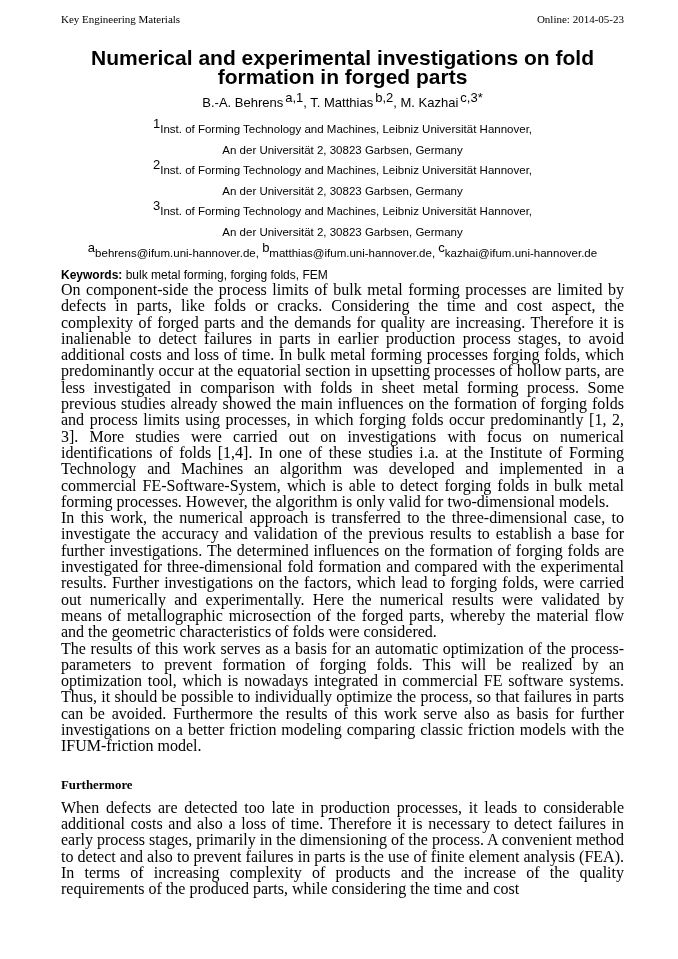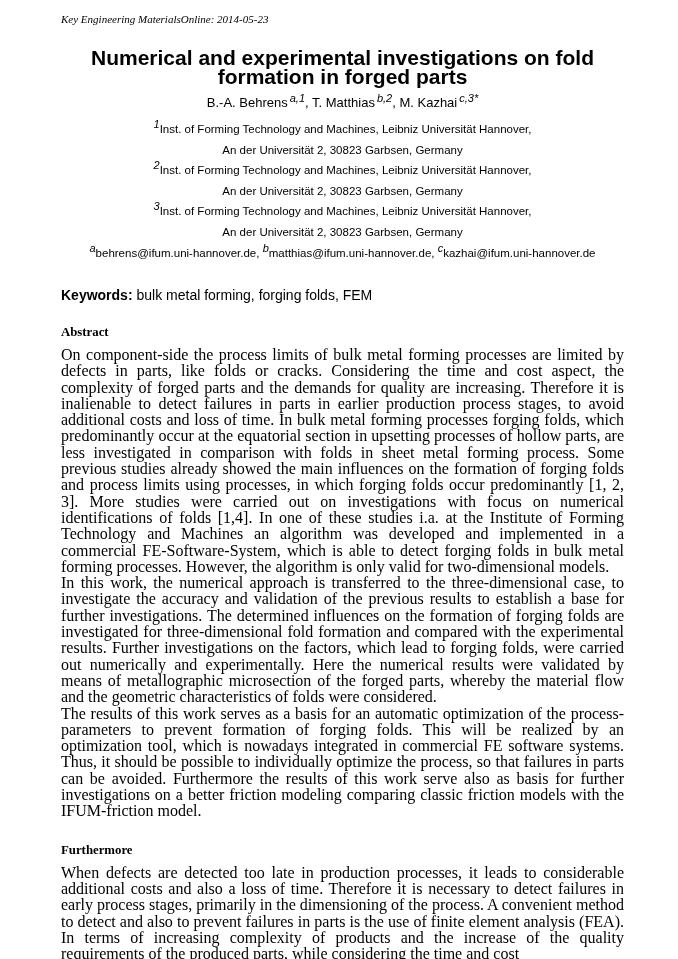--- a/index.html
+++ b/index.html
@@ -13,22 +13,22 @@
     box-sizing: border-box;
     padding: 13px 54px 0 61px;
     background: #ffffff;
     color: #000000;
     font-family: "Liberation Serif", serif;
     overflow: hidden;
     position: relative;
   }
   .hdr {
     display: flex;
+    justify-content: space-between;
     align-items: flex-start;
-    font-style: italic;
     font-size: 11px;
     line-height: 13px;
     font-family: "Liberation Serif", serif;
   }
   .hdr-left div { white-space: nowrap; }
   .hdr-right { white-space: nowrap; }
   .title {
     font-family: "Liberation Sans", sans-serif;
     font-weight: bold;
     font-size: 21px;
@@ -38,43 +38,42 @@
   }
   .authors {
     font-family: "Liberation Sans", sans-serif;
     font-size: 13px;
     line-height: 16px;
     text-align: center;
     margin-top: 9px;
   }
   sup {
     line-height: 0;
-    font-size: 11px;
-    font-style: italic;
+    font-size: 13px;
   }
   .authors sup { margin-left: 2px; }
   .affils { margin-top: 8px; }
   .affil-line {
     font-family: "Liberation Sans", sans-serif;
     font-size: 11.5px;
     line-height: 20.5px;
     text-align: center;
   }
   .emails {
     font-family: "Liberation Sans", sans-serif;
     font-size: 11.5px;
     line-height: 14px;
     text-align: center;
     margin-top: 4px;
   }
   .keywords {
     font-family: "Liberation Sans", sans-serif;
-    font-size: 14px;
+    font-size: 12px;
     line-height: 14px;
-    margin-top: 28px;
+    margin-top: 8px;
   }
   .keywords .kw-label { font-weight: bold; }
   .section-heading {
     font-family: "Liberation Serif", serif;
     font-size: 12.8px;
     line-height: 15px;
     font-weight: bold;
     margin: 23px 0 7px 0;
   }
   .body-para {
@@ -120,21 +119,20 @@
 
   <div class="emails">
     <sup>a</sup><span>behrens@ifum.uni-hannover.de</span><span>, </span><sup>b</sup><span>matthias@ifum.uni-hannover.de</span><span>, </span><sup>c</sup><span>kazhai@ifum.uni-hannover.de</span>
   </div>
 
   <div class="keywords">
     <span class="kw-label">Keywords:</span><span> bulk metal forming, forging folds, FEM</span>
   </div>
 
   <div>
-    <div class="section-heading">Abstract</div>
     <p class="body-para">On component-side the process limits of bulk metal forming processes are limited by defects in parts, like folds or cracks. Considering the time and cost aspect, the complexity of forged parts and the demands for quality are increasing. Therefore it is inalienable to detect failures in parts in earlier production process stages, to avoid additional costs and loss of time. In bulk metal forming processes forging folds, which predominantly occur at the equatorial section in upsetting processes of hollow parts, are less investigated in comparison with folds in sheet metal forming process. Some previous studies already showed the main influences on the formation of forging folds and process limits using processes, in which forging folds occur predominantly [1, 2, 3]. More studies were carried out on investigations with focus on numerical identifications of folds [1,4]. In one of these studies i.a. at the Institute of Forming Technology and Machines an algorithm was developed and implemented in a commercial FE-Software-System, which is able to detect forging folds in bulk metal forming processes. However, the algorithm is only valid for two-dimensional models.</p>
     <p class="body-para">In this work, the numerical approach is transferred to the three-dimensional case, to investigate the accuracy and validation of the previous results to establish a base for further investigations. The determined influences on the formation of forging folds are investigated for three-dimensional fold formation and compared with the experimental results. Further investigations on the factors, which lead to forging folds, were carried out numerically and experimentally. Here the numerical results were validated by means of metallographic microsection of the forged parts, whereby the material flow and the geometric characteristics of folds were considered.</p>
     <p class="body-para">The results of this work serves as a basis for an automatic optimization of the process-parameters to prevent formation of forging folds. This will be realized by an optimization tool, which is nowadays integrated in commercial FE software systems. Thus, it should be possible to individually optimize the process, so that failures in parts can be avoided. Furthermore the results of this work serve also as basis for further investigations on a better friction modeling comparing classic friction models with the IFUM-friction model.</p>
   </div>
 
   <div>
     <div class="section-heading">Furthermore</div>
     <p class="body-para">When defects are detected too late in production processes, it leads to considerable additional costs and also a loss of time. Therefore it is necessary to detect failures in early process stages, primarily in the dimensioning of the process. A convenient method to detect and also to prevent failures in parts is the use of finite element analysis (FEA). In terms of increasing complexity of products and the increase of the quality requirements of the produced parts, while considering the time and cost</p>
   </div>
 

